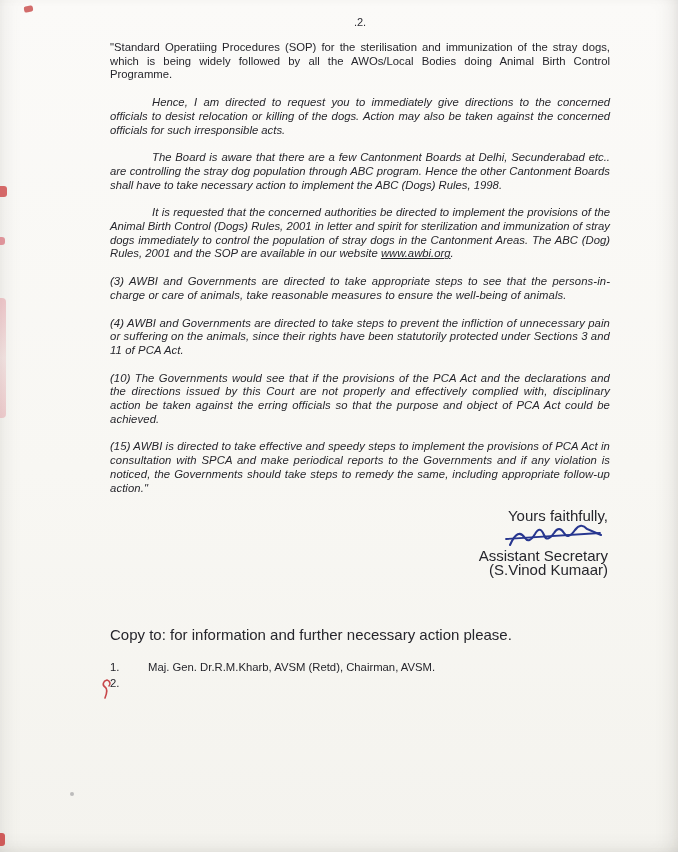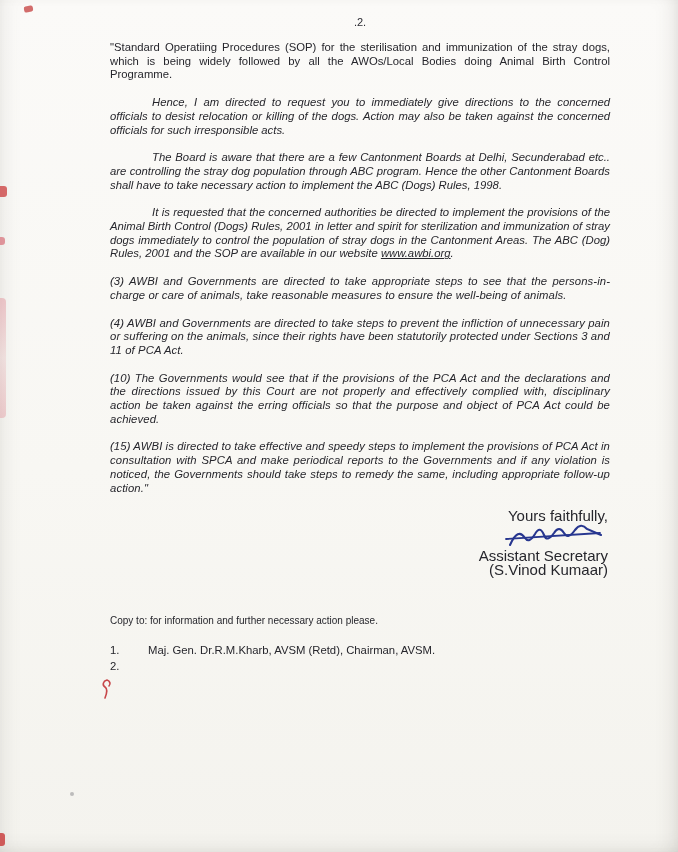--- a/index.html
+++ b/index.html
@@ -19,21 +19,21 @@
   }
   .content{position:absolute;left:110px;top:16px;width:500px;}
   .pageno{font-size:11px;text-align:center;margin:0 0 13px 0;color:#2c2c33;}
   p.bp{font-size:11.3px;line-height:13.7px;text-align:justify;margin:0 0 14px 0;}
   .ind1{text-indent:42px;font-style:italic;}
   .ind2{text-indent:72px;}
   .quote{font-style:italic;margin-left:55px;letter-spacing:.1px;}
   .link{color:inherit;text-decoration:underline;cursor:pointer;}
   .signoff{text-align:right;font-size:15px;line-height:14px;margin-top:6px;padding-right:2px;}
   .sig-svg{display:block;margin:-2px 4px -4px auto;}
-  .copyto{font-size:10px;margin-top:38px;}
+  .copyto{font-size:15px;margin-top:49px;}
   .list{margin-top:18px;font-size:11.3px;}
   .list-row{display:flex;margin-bottom:4px;}
   .list-num{width:38px;flex:0 0 38px;}
   
   .art{position:absolute;pointer-events:none;}
   .a1{left:24px;top:6px;width:9px;height:6px;background:rgba(196,60,60,.75);border-radius:2px;transform:rotate(-12deg);}
   .a2{left:0;top:186px;width:7px;height:11px;background:rgba(205,70,70,.8);border-radius:0 3px 3px 0;}
   .a3{left:0;top:237px;width:5px;height:8px;background:rgba(215,110,120,.7);border-radius:0 3px 3px 0;}
   .a4{left:0;top:298px;width:6px;height:120px;background:linear-gradient(180deg,rgba(225,140,150,.45),rgba(230,170,175,.25),rgba(225,140,150,.4));border-radius:0 4px 4px 0;}
   .a5{left:0;top:833px;width:5px;height:13px;background:rgba(200,55,55,.8);border-radius:0 3px 3px 0;}

